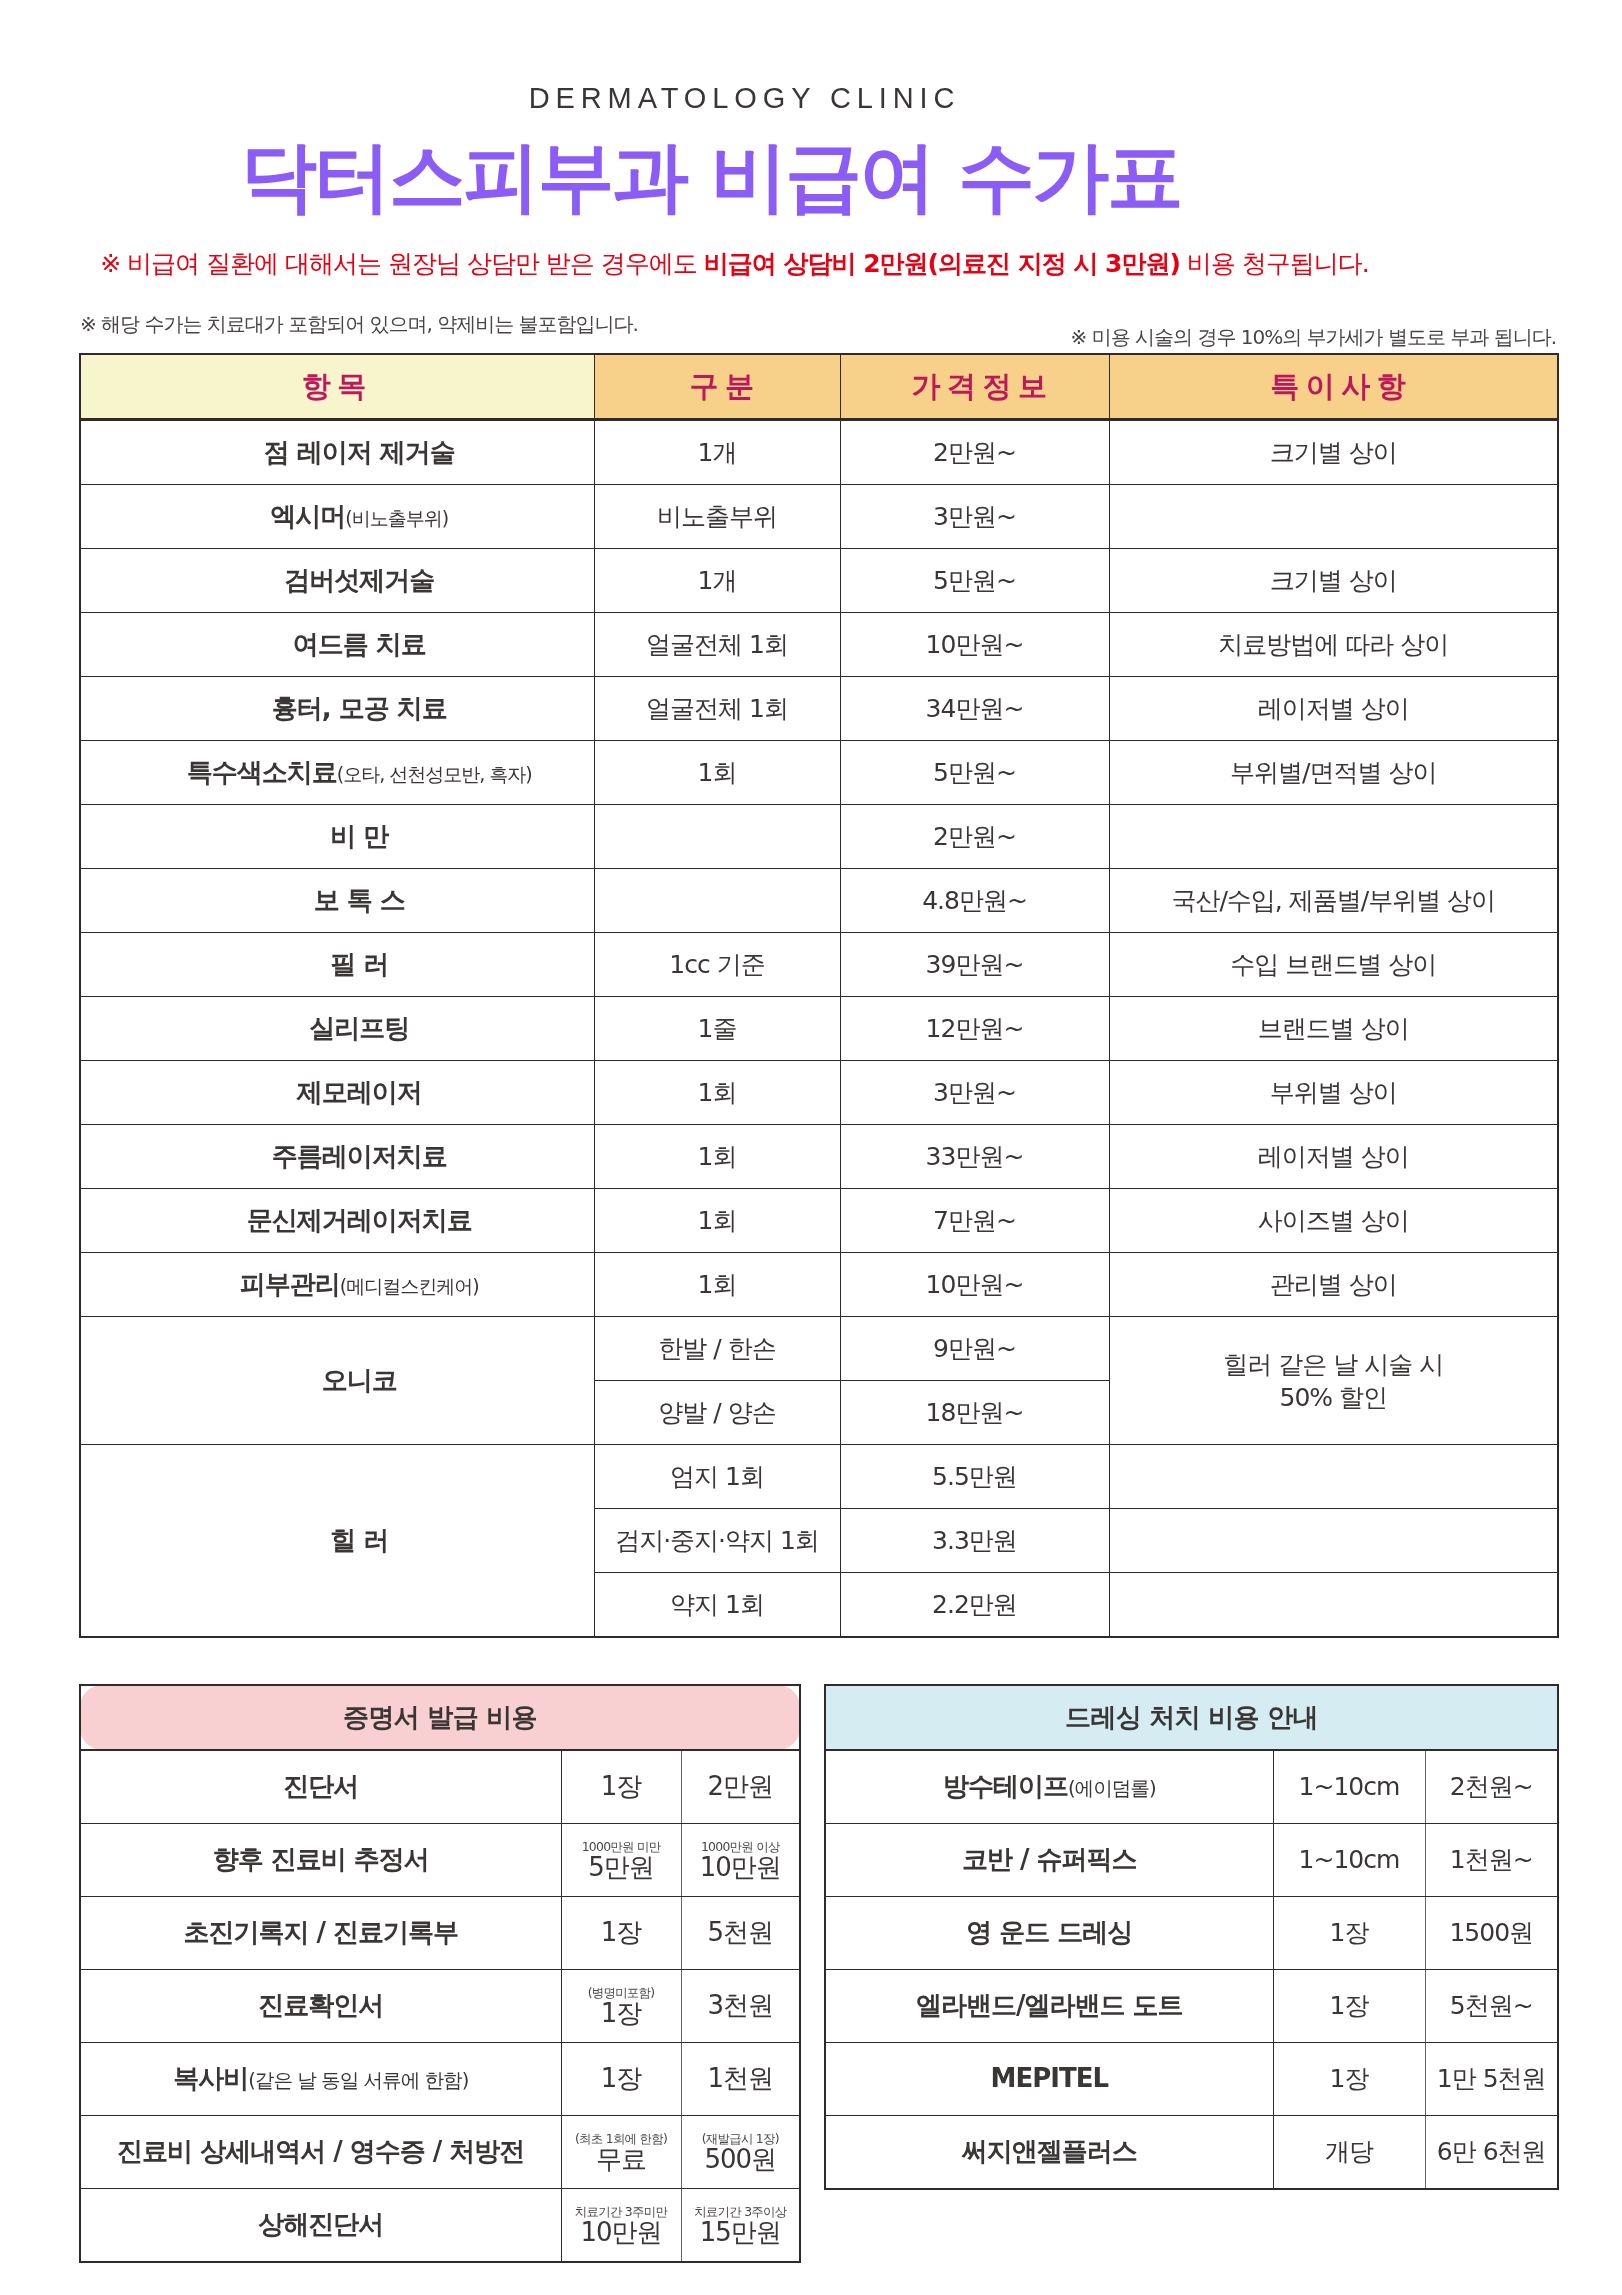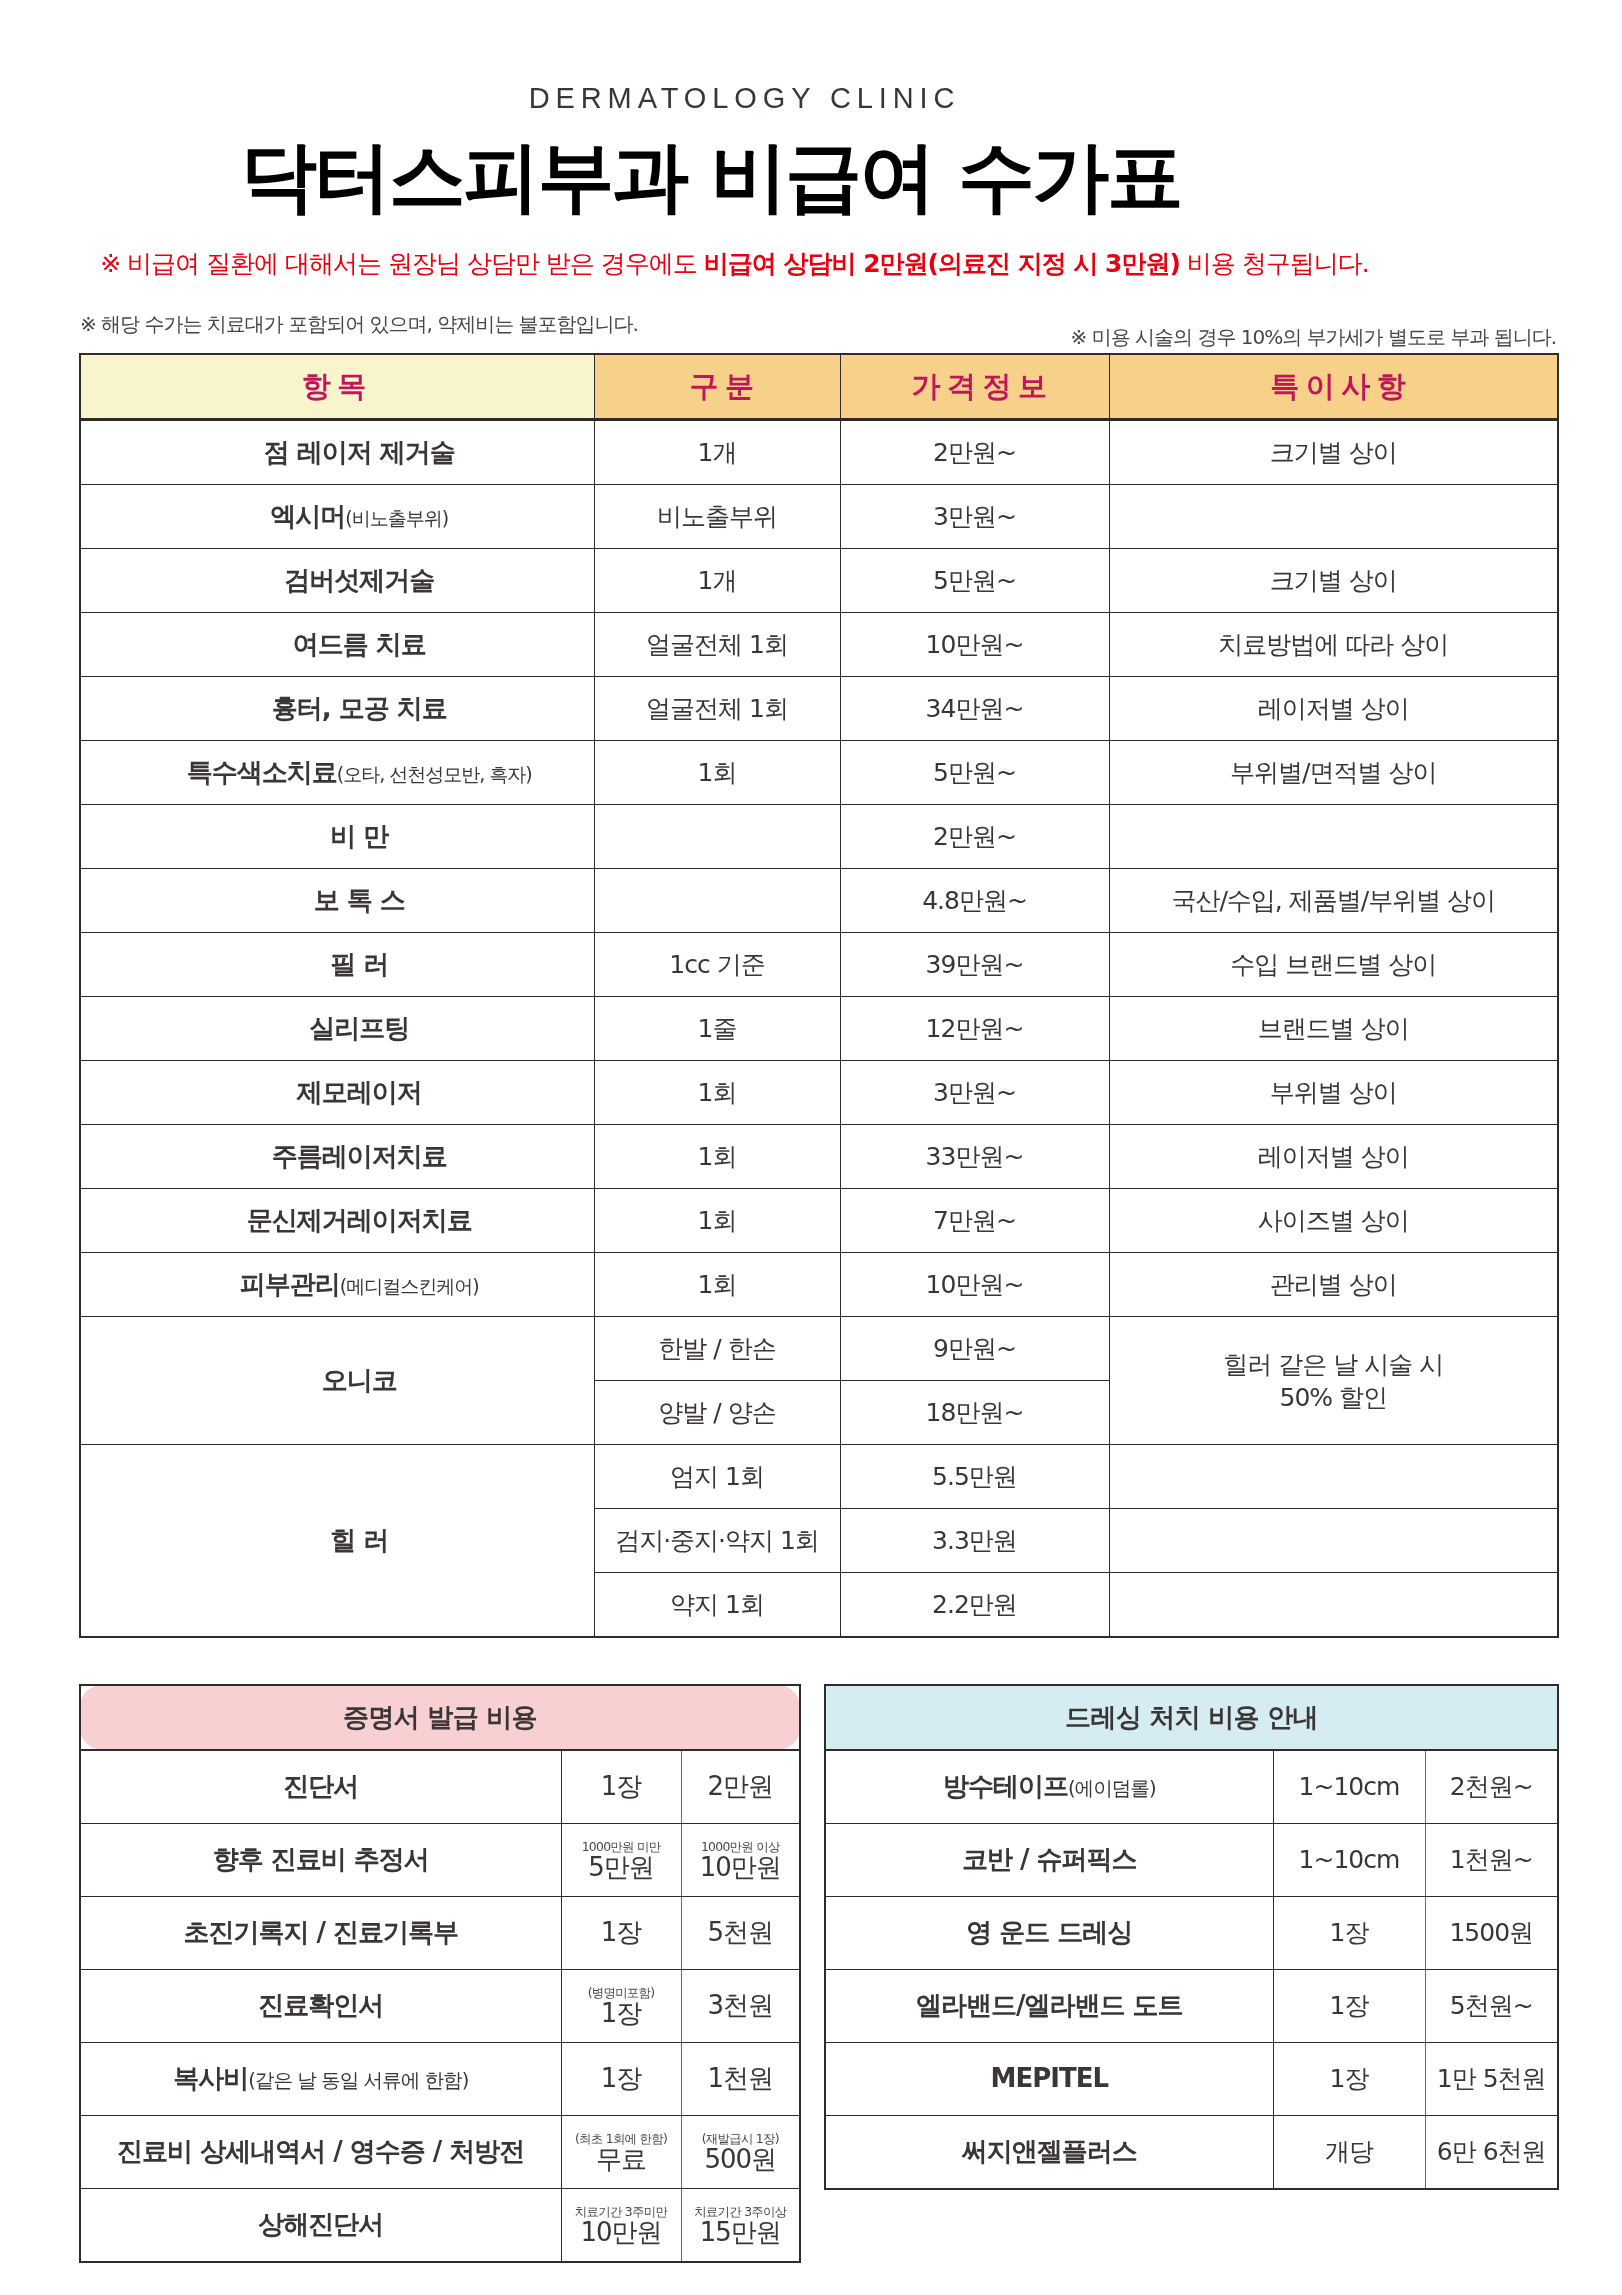--- a/index.html
+++ b/index.html
@@ -2,21 +2,21 @@
 <html style="font-size:10.5px"><head>
 <meta charset="utf-8">
 <style>
   html, body { margin:0; padding:0; background:#ffffff; }
   body { width:1623px; height:2295px; position:relative; overflow:hidden;
          font-family:"DejaVu Sans", "Liberation Sans", sans-serif; color:#3b3636; }
   .abs { position:absolute; }
   .subtitle { left:0; width:1489px; top:82px; text-align:center; font-size:29px;
               letter-spacing:5.9px; color:#3b3636; font-family:"Liberation Sans", sans-serif; font-weight:normal; }
   .title { left:0; width:1421px; top:128px; text-align:center; font-size:77px; font-weight:bold;
-           color:#000000; letter-spacing:-2.6px; line-height:98px; }
+           color:#8b5cf6; letter-spacing:-2.6px; line-height:98px; }
   .notice { left:0; width:1469px; top:247px; text-align:center; font-size:25px; color:#e60012;
             letter-spacing:-1px; white-space:nowrap; }
   .notice b { font-weight:bold; }
   .note-left { left:80px; top:311px; font-size:20px; color:#4a4545; letter-spacing:-1px; white-space:nowrap; }
   .note-right { right:67px; top:324px; font-size:20px; color:#4a4545; letter-spacing:-1px; white-space:nowrap; }
 
   table { border-collapse:collapse; table-layout:fixed; }
   td, th { border:1.3px solid #2f2b2b; text-align:center; vertical-align:middle; padding:0; }
   .main { left:79px; top:353px; width:1478px; border:2px solid #2f2b2b; }
   .main th { height:63px; font-size:29px; font-weight:bold; letter-spacing:6.5px; color:#be185d; }

